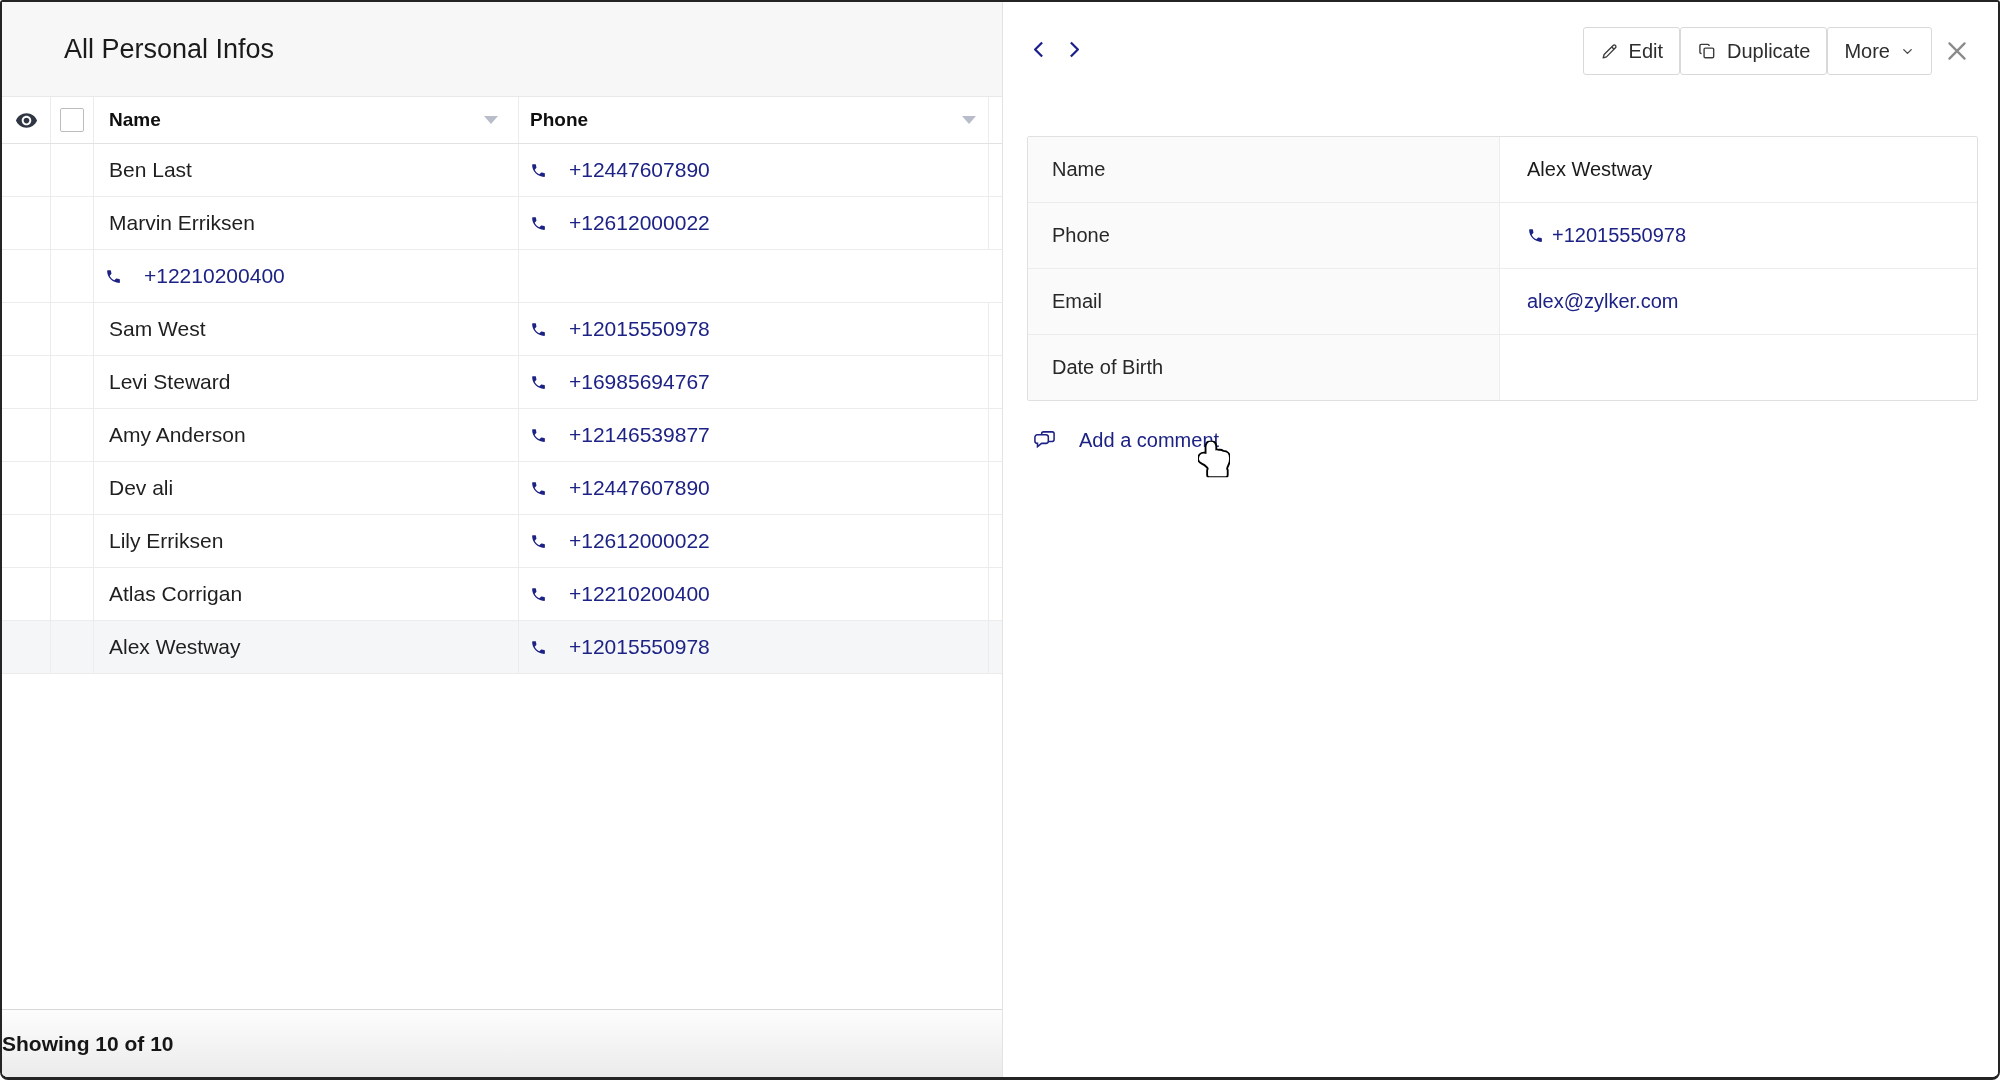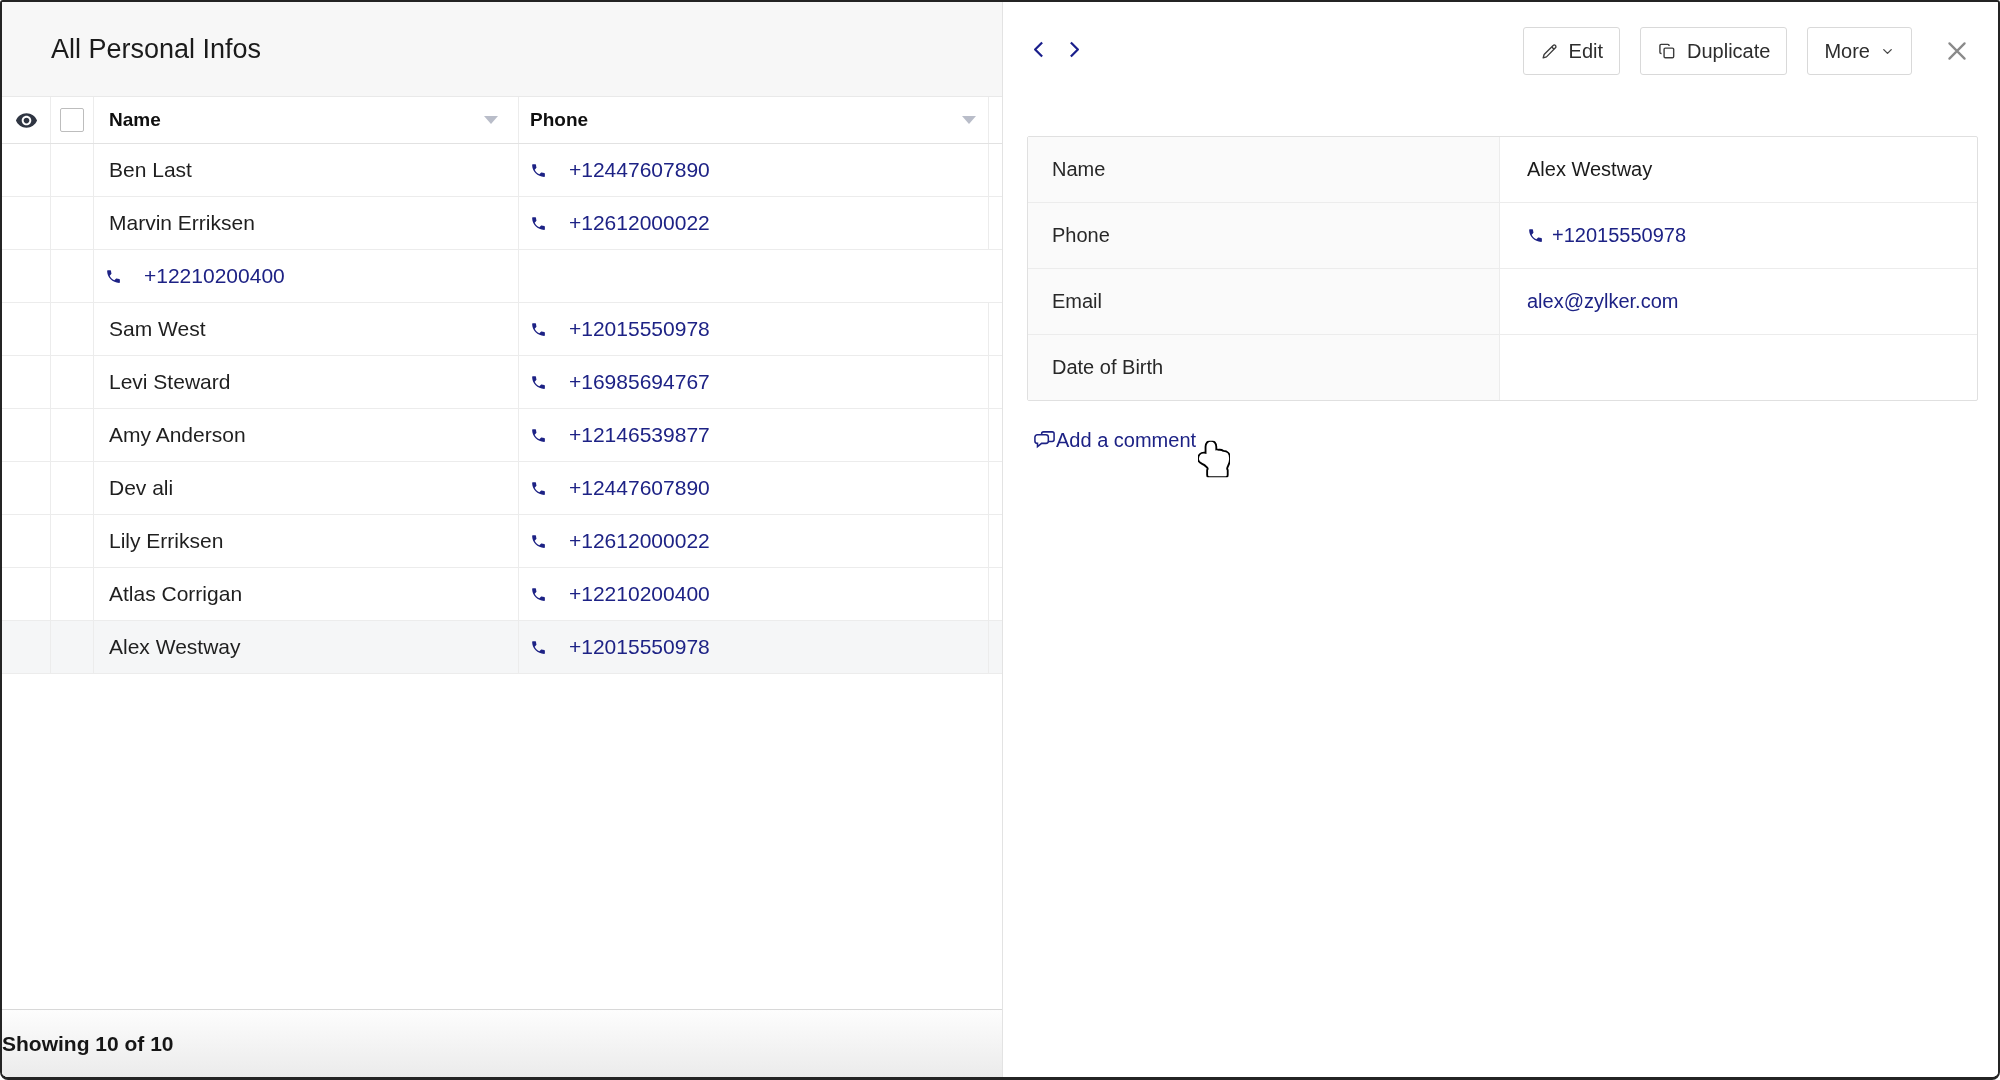--- a/index.html
+++ b/index.html
@@ -9,21 +9,21 @@
     position:relative; width:2000px; height:1080px; box-sizing:border-box;
     border:2px solid #242424; border-bottom-width:3px;
     border-radius:3px 3px 8px 8px; overflow:hidden; background:#fff;
   }
 
   
   .left-panel { position:absolute; left:0; top:0; width:1000px; height:100%; background:#fff; }
 
   .list-header {
     height:95px; background:#f7f7f7; border-bottom:1px solid #e9e9e9;
-    display:flex; align-items:center; padding-left:49px; box-sizing:border-box;
+    display:flex; align-items:center; padding-left:62px; box-sizing:border-box;
   }
   .list-title { font-size:27px; color:#1b1b1b; }
 
   .tgrid { display:grid; grid-template-columns:49px 43px 425px 470px 1fr; }
 
   .table-header {
     height:47px; border-bottom:1px solid #e2e2e2; box-sizing:border-box;
     font-weight:bold; font-size:19px; color:#0f0f0f; background:#fff;
   }
   .cell { display:flex; align-items:center; height:100%; box-sizing:border-box; }
@@ -56,41 +56,41 @@
     display:flex; align-items:center; 
     font-size:21px; font-weight:bold; color:#161616;
   }
 
   
   .right-panel { position:absolute; left:1000px; top:0; right:0; height:100%; background:#fff; border-left:1px solid #e3e3e3; }
 
   .nav-arrows { position:absolute; left:26px; top:33px; display:flex; gap:13px; color:#1a1f8c; }
   .nav-arrows svg { display:block; }
 
-  .toolbar-buttons { position:absolute; right:24px; top:25px; display:flex; align-items:center; gap:20px; }
+  .toolbar-buttons { position:absolute; right:24px; top:25px; display:flex; align-items:center; gap:0; }
   .btn {
     height:48px; display:inline-flex; align-items:center; gap:10px; padding:0 16px;
     background:#fff; border:1px solid #d9d9d9; border-radius:3px;
     font-family:"Liberation Sans", sans-serif; font-size:20px; color:#2d2d2d; cursor:pointer;
   }
   .btn svg { display:block; }
   .close-btn { margin-left:8px; background:none; border:none; padding:4px; cursor:pointer; display:flex; }
 
   .detail-card { position:absolute; left:24px; top:134px; width:949px; border:1px solid #e0e0e0; border-radius:2px; background:#fff; }
   .field-row { display:grid; grid-template-columns:472px 1fr; height:65px; border-bottom:1px solid #ececec; }
   .field-row:last-child { border-bottom:none; }
   .field-label {
     background:#fafafa; border-right:1px solid #ececec;
     display:flex; align-items:center; padding-left:24px; font-size:20px; color:#282828;
   }
   .field-value { display:flex; align-items:center; padding-left:27px; font-size:20px; color:#1b1b1b; }
   .value-link { color:#1d2285; text-decoration:none; display:inline-flex; align-items:center; gap:8px; }
 
   .comment-link {
-    position:absolute; left:30px; top:427px; display:inline-flex; align-items:center; gap:0;
+    position:absolute; left:30px; top:427px; display:inline-flex; align-items:center; gap:23px;
     color:#1d2285; font-size:20px; text-decoration:none; cursor:pointer;
   }
 
   .cursor { position:absolute; left:1196px; top:438px; width:32px; height:38px; pointer-events:none; }
 </style>
 </head>
 <body>
 
 <svg width="0" height="0" style="position:absolute">
   <defs>

